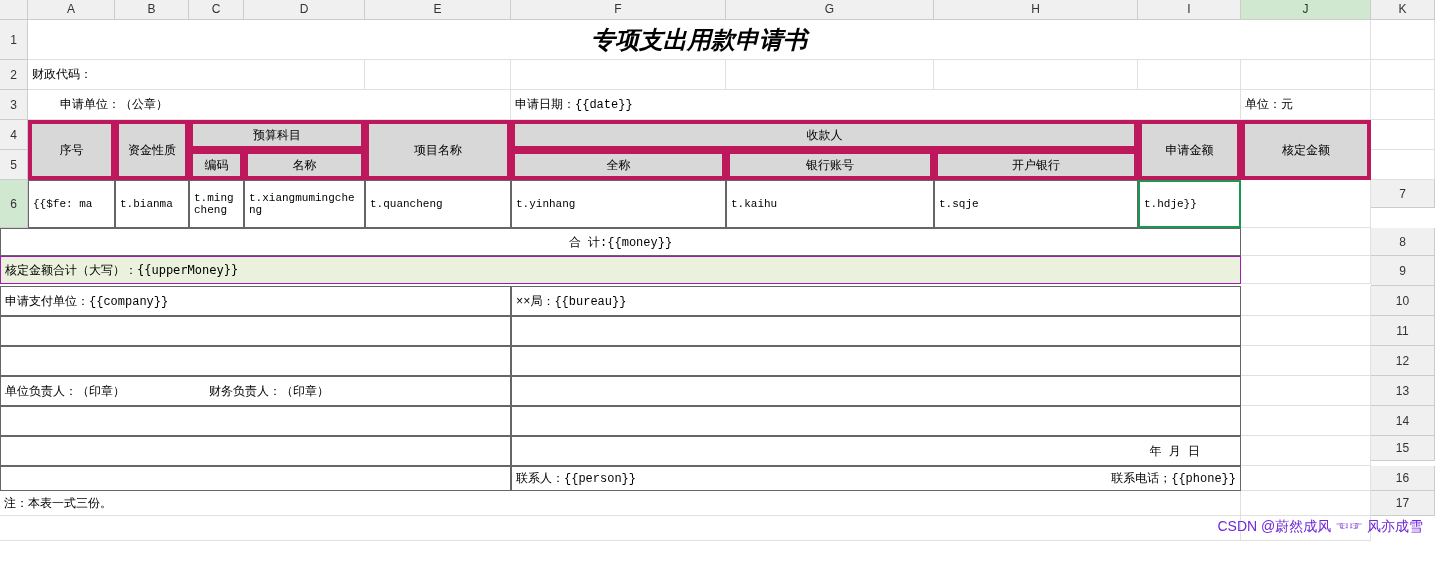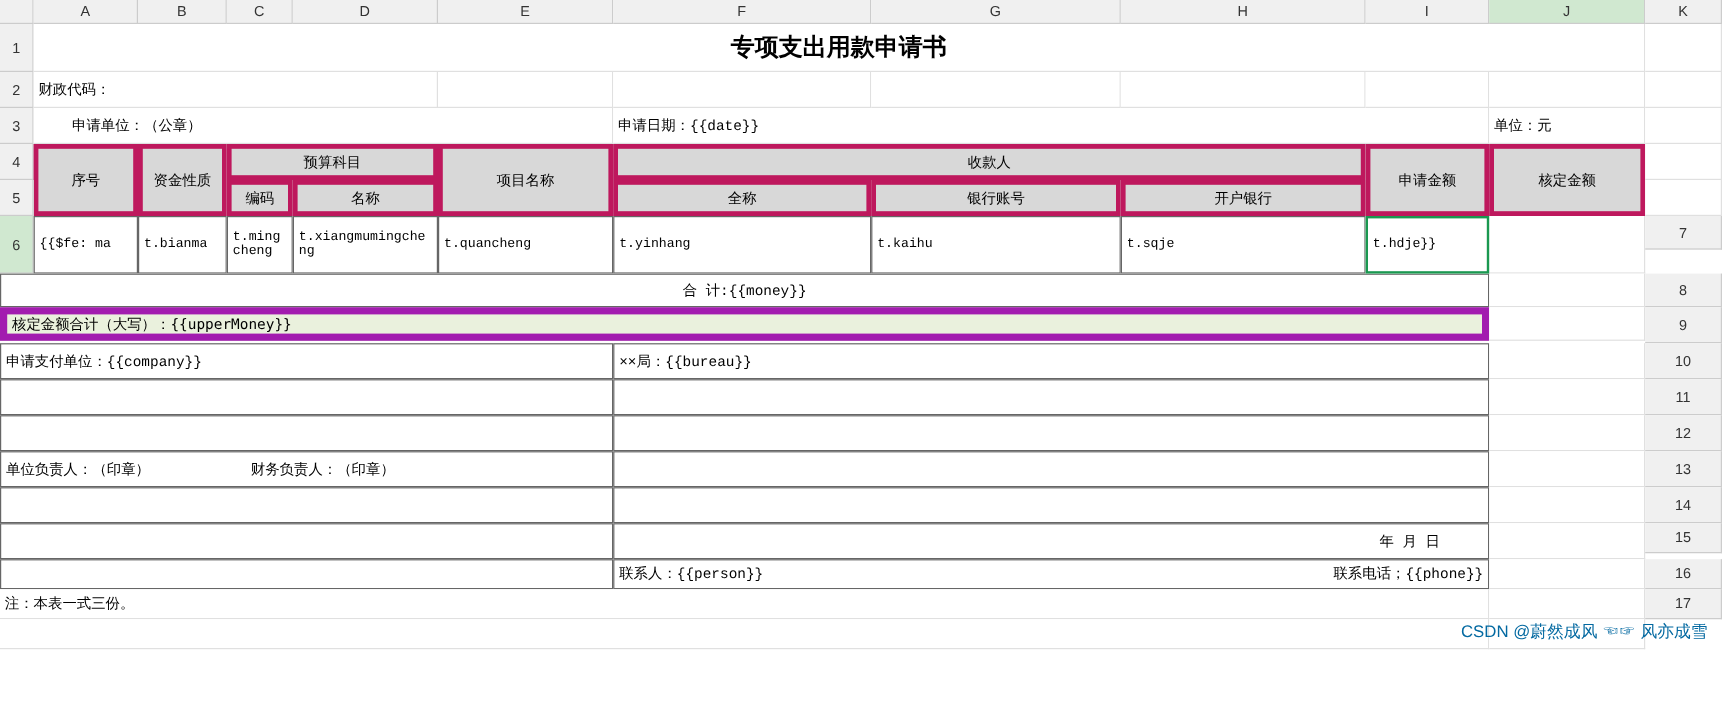--- a/index.html
+++ b/index.html
@@ -56,24 +56,25 @@
       padding: 2px 4px;
       display: flex;
       align-items: center;
       overflow: hidden;
       background: #fff;
     }
     .title-row {
       height: 40px;
     }
     .title-cell {
-      font-size: 20px;
+      font-size: 24px;
       font-family: "SimHei", "黑体", sans-serif;
       font-weight: bold;
       justify-content: center;
+      font-style: italic;
     }
     .info-row {
       height: 30px;
     }
     .header-row {
       height: 30px;
     }
     .header-cell {
       background: #d8d8d8;
       border: 4px solid #be185d;
@@ -97,21 +98,21 @@
     .total-cell {
       border: 1px solid #666;
       justify-content: center;
       font-family: "Courier New", monospace;
     }
     .upper-row {
       height: 28px;
     }
     .upper-cell {
       background: #eaf1dd;
-      border: 6px solid #a21caf;
+      border: 1px solid #a21caf;
       font-family: "SimSun", monospace;
     }
     .info-cell {
       border: 1px solid #666;
       font-family: "SimSun", monospace;
     }
     .empty-row {
       height: 30px;
     }
     .note-row {
@@ -119,21 +120,21 @@
     }
     .active-cell {
       border: 2px solid #1a9850 !important;
       position: relative;
       z-index: 10;
     }
     .watermark {
       position: absolute;
       bottom: 5px;
       right: 20px;
-      color: #0369a1;
+      color: #6d28d9;
       font-size: 14px;
       font-family: Arial, sans-serif;
     }
     .monospace {
       font-family: "Courier New", monospace;
     }
   </style>
 </head>
 <body>
 

